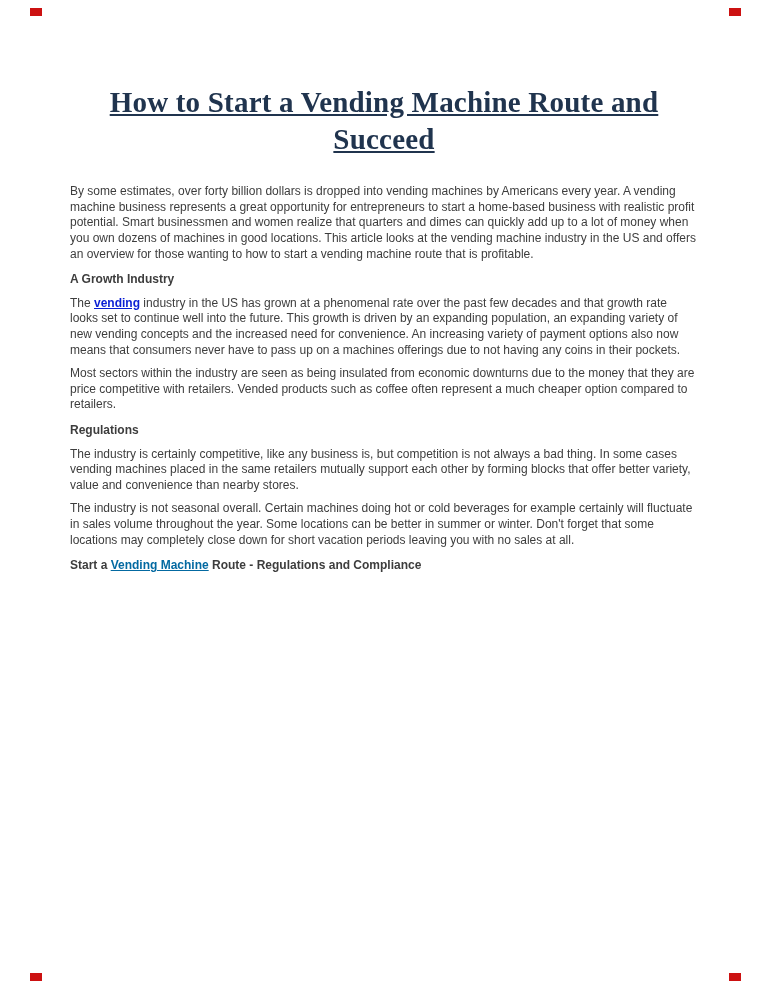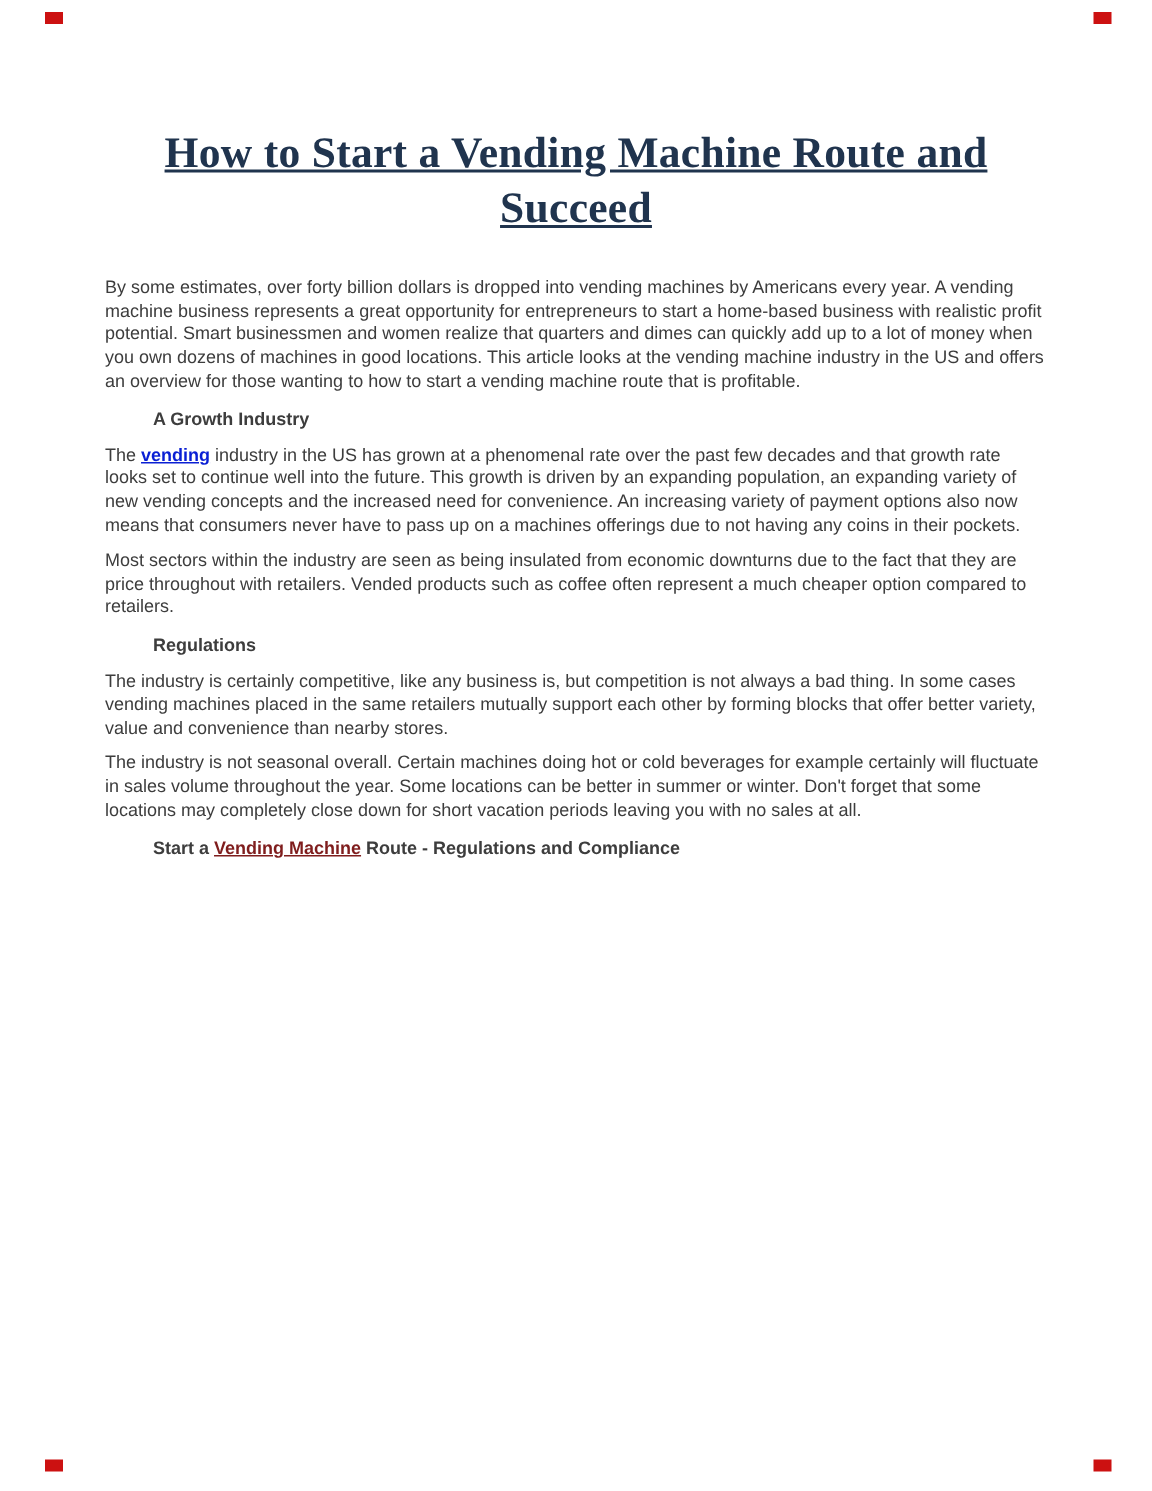--- a/index.html
+++ b/index.html
@@ -42,21 +42,20 @@
   }
   .doc-body p, .doc-body h2 {
     font-size: 12px;
     line-height: 1.3;
     margin: 0 0 8px 0;
     font-weight: normal;
   }
   .doc-body h2 {
     font-weight: bold;
     margin-top: 10px;
-    margin-left: 32px;
   }
   .doc-body a.inline-link {
     font-weight: bold;
     text-decoration: underline;
     cursor: pointer;
   }
 </style>
 </head>
 <body>
 
@@ -65,20 +64,20 @@
   <div class="corner-marker tr" style="background: rgb(204, 17, 17);"></div>
   <div class="corner-marker bl" style="background: rgb(204, 17, 17);"></div>
   <div class="corner-marker br" style="background: rgb(204, 17, 17);"></div>
 
   <div class="content">
     <h1 class="doc-title" style="color: rgb(32, 52, 78); text-align: center;">How to Start a Vending Machine Route and Succeed</h1>
     <div class="doc-body" style="color: rgb(61, 61, 61);">
         <p>By some estimates, over forty billion dollars is dropped into vending machines by Americans every year. A vending machine business represents a great opportunity for entrepreneurs to start a home-based business with realistic profit potential. Smart businessmen and women realize that quarters and dimes can quickly add up to a lot of money when you own dozens of machines in good locations. This article looks at the vending machine industry in the US and offers an overview for those wanting to how to start a vending machine route that is profitable.</p>
         <h2>A Growth Industry</h2>
         <p>The <a class="inline-link" style="color: rgb(10, 31, 212);">vending</a> industry in the US has grown at a phenomenal rate over the past few decades and that growth rate looks set to continue well into the future. This growth is driven by an expanding population, an expanding variety of new vending concepts and the increased need for convenience. An increasing variety of payment options also now means that consumers never have to pass up on a machines offerings due to not having any coins in their pockets.</p>
-        <p>Most sectors within the industry are seen as being insulated from economic downturns due to the fact that they are price throughout with retailers. Vended products such as coffee often represent a much cheaper option compared to retailers.</p>
+        <p>Most sectors within the industry are seen as being insulated from economic downturns due to the money that they are price competitive with retailers. Vended products such as coffee often represent a much cheaper option compared to retailers.</p>
         <h2>Regulations</h2>
         <p>The industry is certainly competitive, like any business is, but competition is not always a bad thing. In some cases vending machines placed in the same retailers mutually support each other by forming blocks that offer better variety, value and convenience than nearby stores.</p>
         <p>The industry is not seasonal overall. Certain machines doing hot or cold beverages for example certainly will fluctuate in sales volume throughout the year. Some locations can be better in summer or winter. Don't forget that some locations may completely close down for short vacation periods leaving you with no sales at all.</p>
-        <h2>Start a <a class="inline-link" style="color: #7f1d1d;">Vending Machine</a> Route - Regulations and Compliance</h2>
+        <h2>Start a <a class="inline-link" style="color: #0369a1;">Vending Machine</a> Route - Regulations and Compliance</h2>
       </div>
   </div>
 </div>
 
 </body></html>

